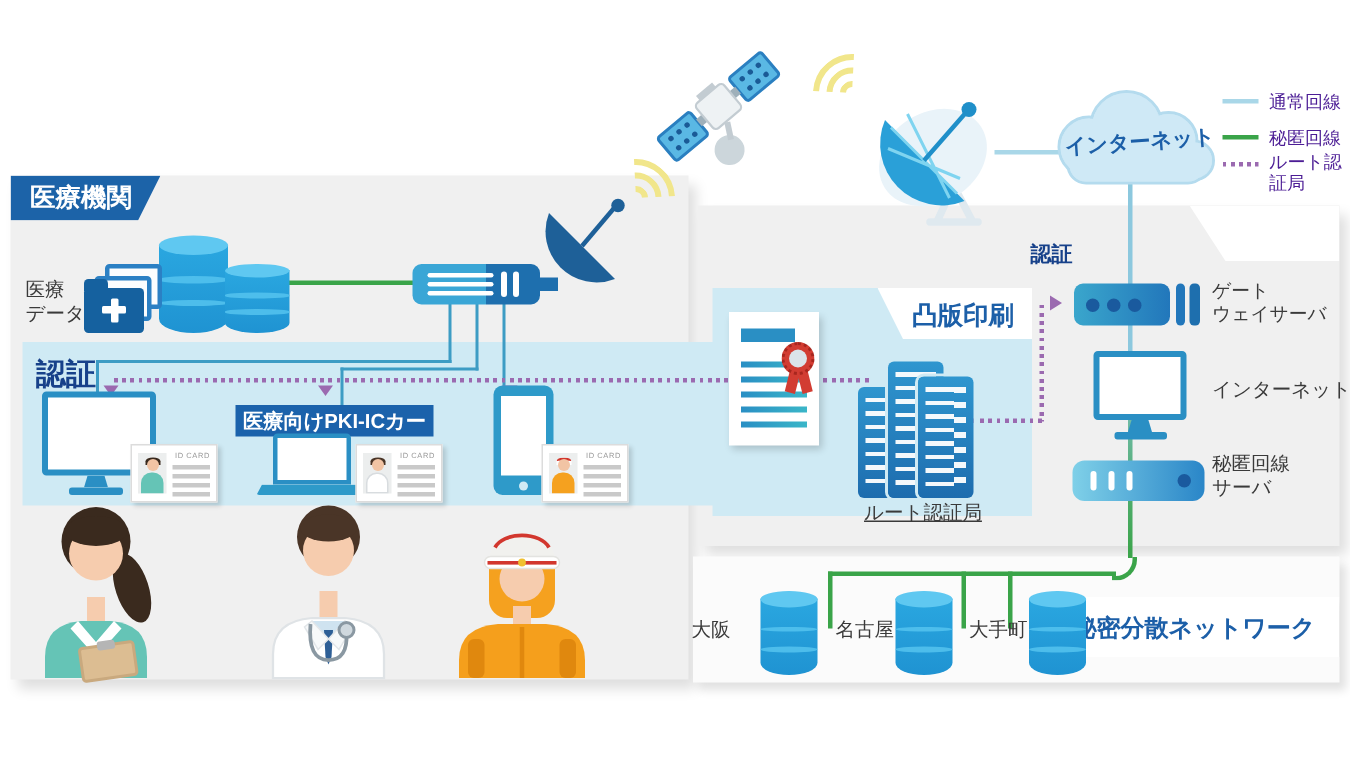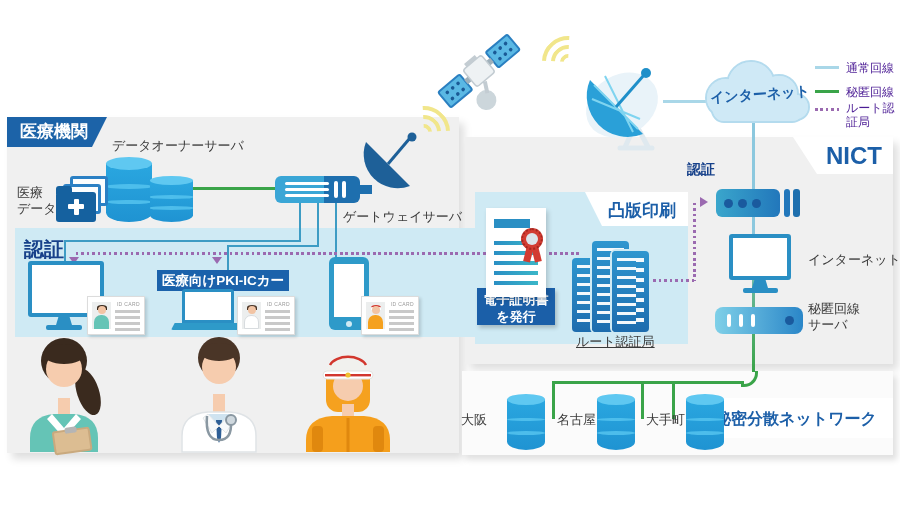--- a/index.html
+++ b/index.html
@@ -217,38 +217,35 @@
   <div class="dotted-v" id="dot-vert"></div>
   <div class="arr-d" id="arr1"></div>
   <div class="arr-d" id="arr2"></div>
   <div class="arr-d" id="arr3"></div>
   <div id="arr-r"></div>
 
   <div class="abs" id="med-title">医療機関</div>
   <div class="abs" id="toppan-plate"></div>
   <div class="abs" id="toppan-title">凸版印刷</div>
   <div class="abs" id="nict-notch"></div>
-  <div class="abs" id="nict-title">NICT</div>
   <div class="abs" id="ssn-plate"></div>
   <div class="abs" id="ssn-title">秘密分散ネットワーク</div>
 
-  <div class="lbl" id="lbl-dataowner">データオーナーサーバ</div>
   <div class="lbl" id="lbl-meddata">
     <div>医療</div>
     <div>データ</div>
   </div>
-  <div class="lbl" id="lbl-gws-left">ゲートウェイサーバ</div>
   <div class="abs" id="lbl-auth-left">認証</div>
   <div class="abs" id="lbl-pki">医療向けPKI-ICカード</div>
   <div class="lbl" id="lbl-rootca">ルート認証局</div>
-  <div class="abs" id="lbl-cert">
-    <div>電子証明書</div>
-    <div>を発行</div>
-  </div>
   <div class="abs" id="lbl-auth-nict">認証</div>
+  <div class="lbl" id="lbl-gw-nict">
+    <div>ゲート</div>
+    <div>ウェイサーバ</div>
+  </div>
   <div class="lbl" id="lbl-viewer">インターネット</div>
   <div class="lbl" id="lbl-ss-server">
     <div>秘匿回線</div>
     <div>サーバ</div>
   </div>
   <div class="lbl" id="lbl-osaka">大阪</div>
   <div class="lbl" id="lbl-nagoya">名古屋</div>
   <div class="lbl" id="lbl-otemachi">大手町</div>
 
   <div class="abs" id="leg-line1"></div>

